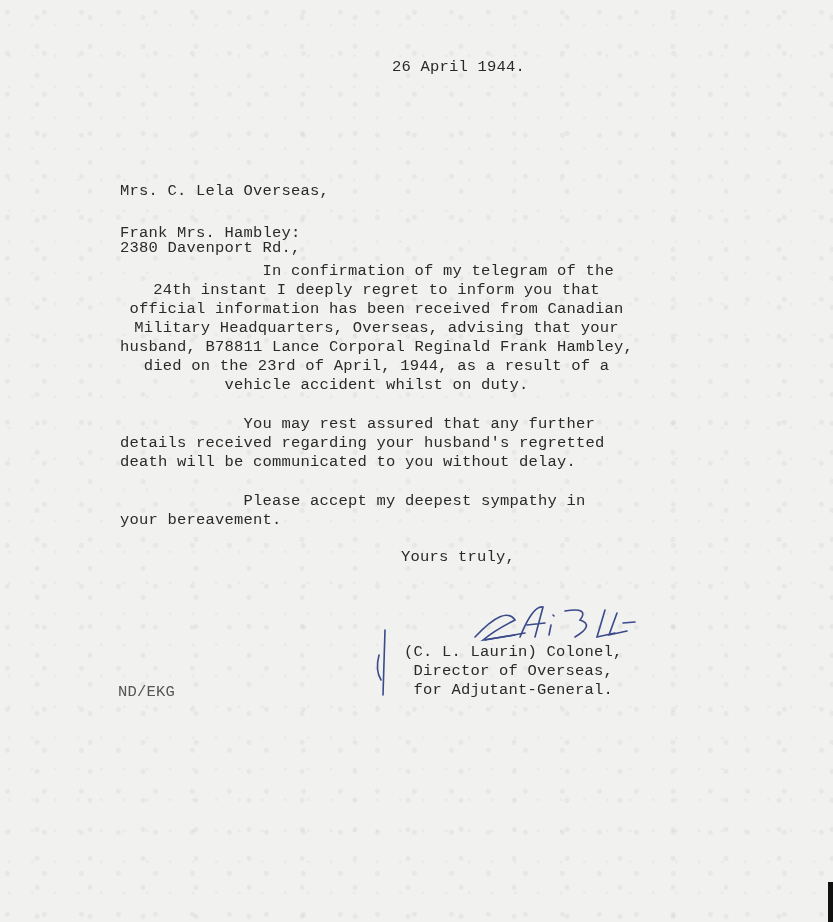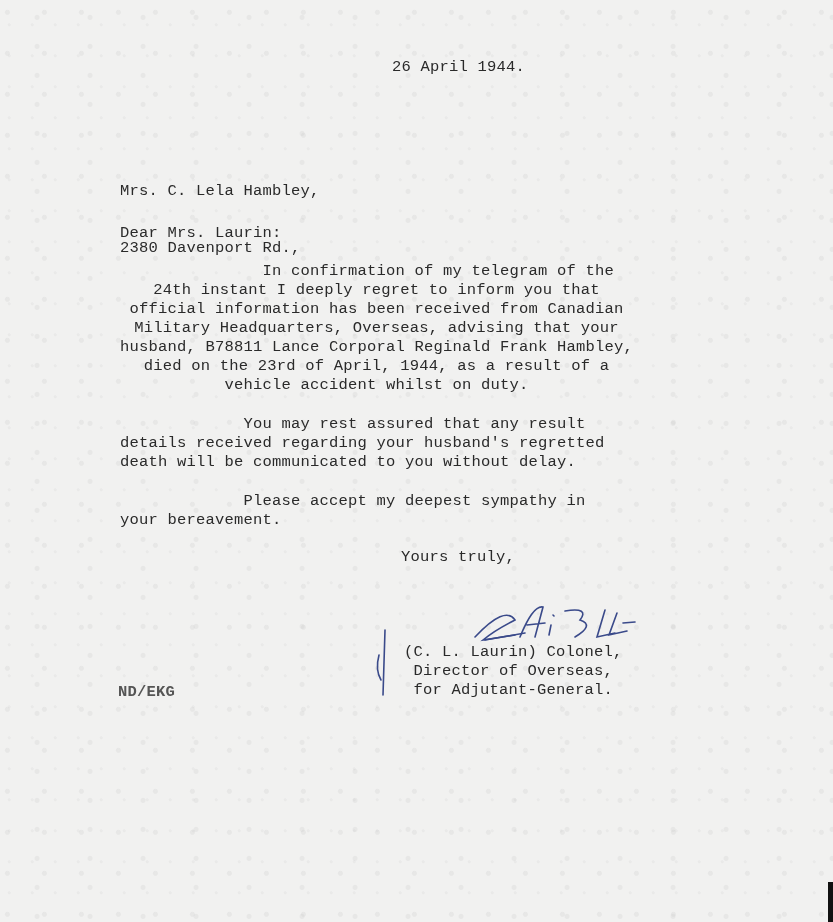--- a/index.html
+++ b/index.html
@@ -15,42 +15,42 @@
     .page { position: absolute; inset: 0; font-family: "Liberation Mono", "DejaVu Sans Mono", monospace; color: #2a2a2a; font-size: 15.5px; }
     .line { position: absolute; white-space: pre; line-height: 19px; letter-spacing: 0.2px; }
     .date { left: 392px; top: 58px; text-align: center; }
     .addr { left: 120px; top: 144px; }
     .salutation { left: 120px; top: 224px; }
     .p1 { left: 120px; top: 262px; text-align: center; }
     .p2 { left: 120px; top: 415px; }
     .p3 { left: 120px; top: 492px; }
     .closing { left: 401px; top: 548px; text-align: right; }
     .sigblock { left: 404px; top: 643px; }
-    .ref { left: 118px; top: 683px; color: #555; font-weight: bold; }
+    .ref { left: 118px; top: 683px; color: #555; }
     .sig { position: absolute; left: 365px; top: 595px; width: 320px; height: 110px; }
     .edge { position: absolute; right: 0; bottom: 0; width: 5px; height: 40px; background: #111; }
   </style>
 </head>
 <body>
 
 <div class="page">
   <div class="line date">26 April 1944.</div>
   <div class="line addr">
-    <div>Mrs. C. Lela Hambley,</div>
+    <div>Mrs. C. Lela Overseas,</div>
     <div>2380 Davenport Rd.,</div>
   </div>
-  <div class="line salutation">Dear Mrs. Laurin:</div>
+  <div class="line salutation">Frank Mrs. Hambley:</div>
   <div class="line p1">             In confirmation of my telegram of the
 24th instant I deeply regret to inform you that
 official information has been received from Canadian
 Military Headquarters, Overseas, advising that your
 husband, B78811 Lance Corporal Reginald Frank Hambley,
 died on the 23rd of April, 1944, as a result of a
 vehicle accident whilst on duty.</div>
-  <div class="line p2">             You may rest assured that any result
+  <div class="line p2">             You may rest assured that any further
 details received regarding your husband's regretted
 death will be communicated to you without delay.</div>
   <div class="line p3">             Please accept my deepest sympathy in
 your bereavement.</div>
   <div class="line closing">Yours truly,</div>
 
   <svg class="sig" viewBox="0 0 320 110">
     <g fill="none" stroke="#3a4a8a" stroke-width="1.6" stroke-linecap="round">
       <path d="M20 35 L18 100"></path>
       <path d="M14 60 Q10 75 16 85"></path>

